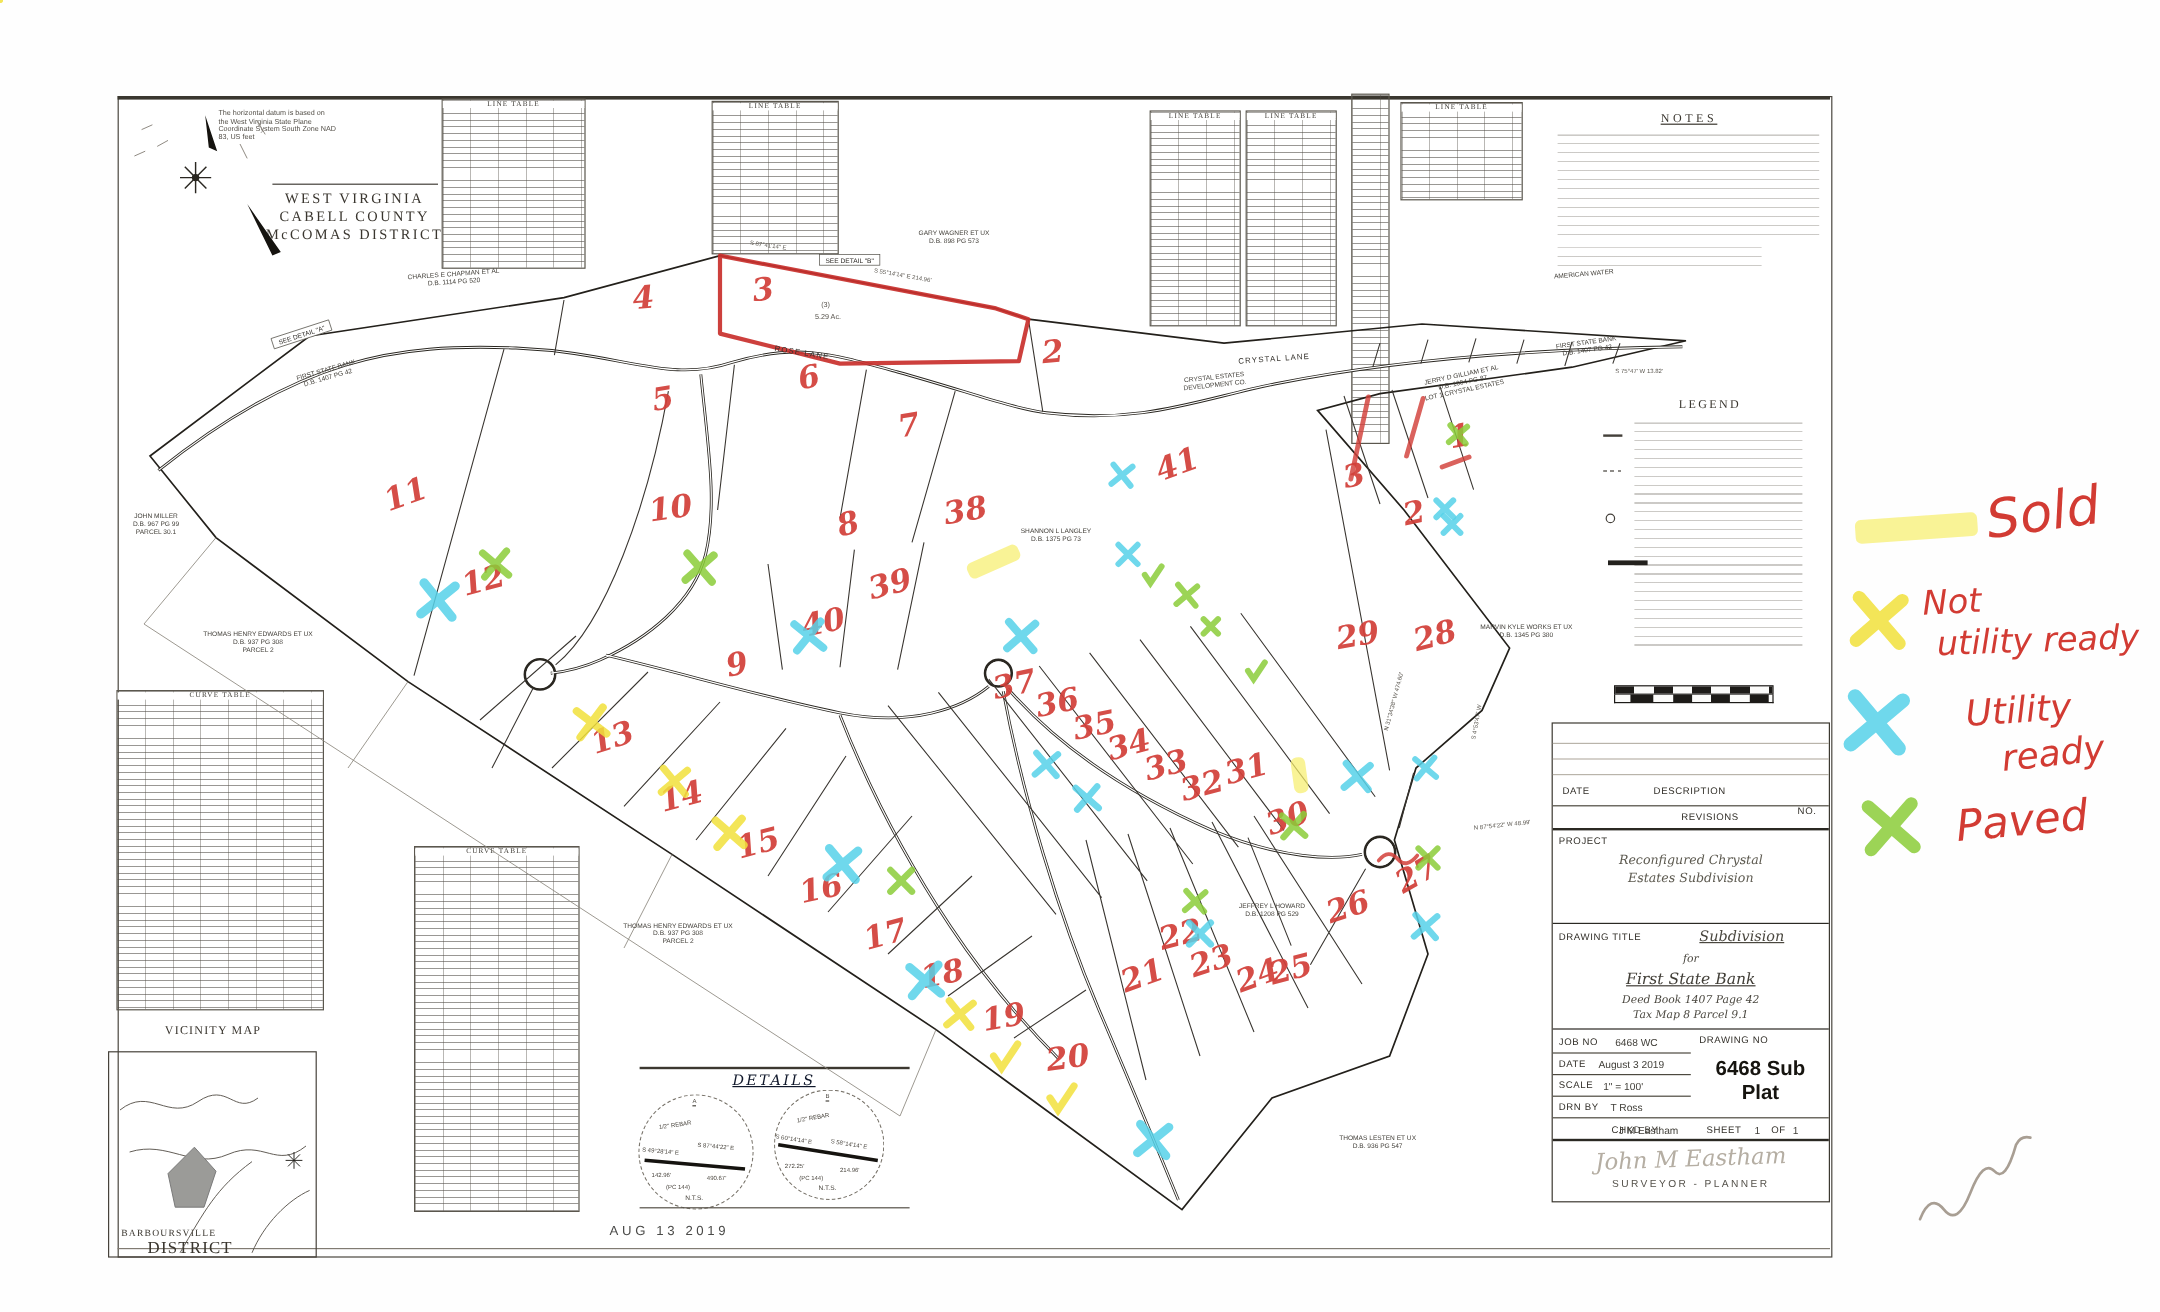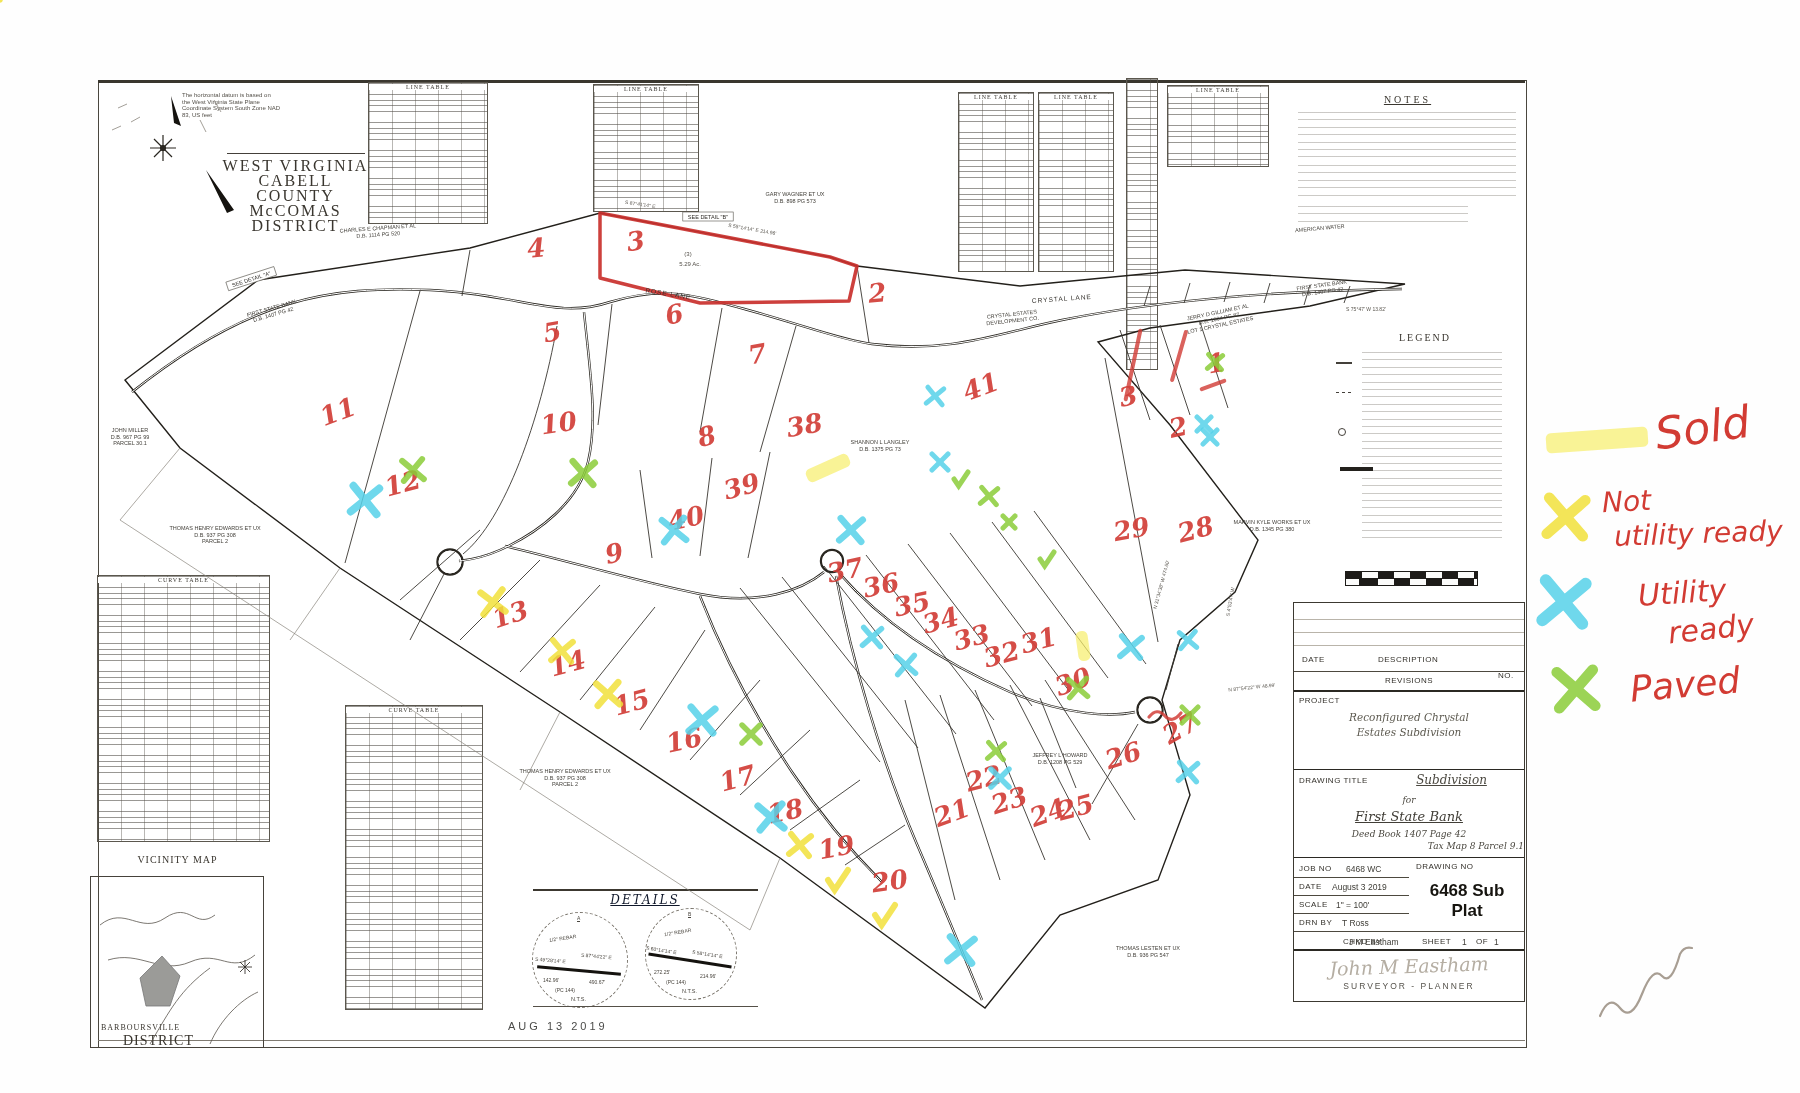--- a/index.html
+++ b/index.html
@@ -51,21 +51,21 @@
   <div class="abs" id="sheet-topline"></div>
   <div class="abs" id="sheet-bottomline"></div>
 
   <div class="abs tiny" style="left:182px;top:92px;width:130px;line-height:6.5px;">
     <div>The horizontal datum is based on</div>
     <div>the West Virginia State Plane</div>
     <div>Coordinate System South Zone NAD</div>
     <div>83, US feet</div>
   </div>
   <div class="abs" style="left:227px;top:153px;width:138px;height:1px;background:#44403a;"></div>
-  <div class="abs h-serif" style="left:218px;top:158px;width:155px;text-align:center;font-size:16px;line-height:15px;letter-spacing:2px;">
+  <div class="abs h-serif" style="left:218px;top:158px;width:155px;text-align:center;font-size:12px;line-height:15px;letter-spacing:2px;">
     <div>WEST VIRGINIA</div>
     <div>CABELL COUNTY</div>
     <div>McCOMAS DISTRICT</div>
   </div>
 
   <div class="abs tblg" style="left:368px;top:82px;width:118px;height:140px;">
       <span class="tcap" style="top:1px;background:#fff;">LINE TABLE</span>
     </div>
   <div class="abs tblg" style="left:593px;top:84px;width:104px;height:126px;">
       <span class="tcap" style="top:1px;background:#fff;">LINE TABLE</span>
@@ -105,32 +105,32 @@
   </div>
 
   <div class="abs" id="tb">
     <div class="rule" style="left:0;top:16px;width:230px;background:#b9b4aa;"></div>
     <div class="rule" style="left:0;top:29px;width:230px;background:#b9b4aa;"></div>
     <div class="rule" style="left:0;top:42px;width:230px;background:#b9b4aa;"></div>
     <span class="lab" style="left:8px;top:52px;">DATE</span>
     <span class="lab" style="left:84px;top:52px;">DESCRIPTION</span>
     <span class="lab" style="left:204px;top:68px;">NO.</span>
     <div class="rule" style="left:0;top:68px;width:230px;"></div>
-    <div class="lab" style="left:0;top:73px;width:230px;text-align:center;">REVISIONS</div>
+    <div class="lab" style="left:16px;top:73px;width:230px;text-align:center;">REVISIONS</div>
     <div class="rule" style="left:0;top:87px;width:230px;height:1.6px;background:#2b2923;"></div>
     <span class="lab" style="left:5px;top:93px;">PROJECT</span>
     <div class="abs hand-typed" style="left:0;top:108px;width:230px;text-align:center;font-size:10.5px;">Reconfigured Chrystal</div>
     <div class="abs hand-typed" style="left:0;top:123px;width:230px;text-align:center;font-size:10.5px;">Estates Subdivision</div>
     <div class="rule" style="left:0;top:166px;width:230px;height:1.4px;background:#2b2923;"></div>
     <span class="lab" style="left:5px;top:173px;">DRAWING TITLE</span>
     <div class="abs hand-typed" style="left:90px;top:170px;width:135px;text-align:center;font-size:12px;text-decoration:underline;color:#4a473f;">Subdivision</div>
     <div class="abs hand-typed" style="left:0;top:192px;width:230px;text-align:center;font-size:9px;color:#4a473f;">for</div>
     <div class="abs hand-typed" style="left:0;top:206px;width:230px;text-align:center;font-size:13px;text-decoration:underline;color:#413e37;">First State Bank</div>
     <div class="abs hand-typed" style="left:0;top:226px;width:230px;text-align:center;font-size:9px;color:#4a473f;">Deed Book 1407  Page 42</div>
-    <div class="abs hand-typed" style="left:0;top:238px;width:230px;text-align:right;font-size:9px;color:#4a473f;">Tax Map 8  Parcel 9.1</div>
+    <div class="abs hand-typed" style="left:0;top:238px;width:230px;text-align:center;font-size:9px;color:#4a473f;">Tax Map 8  Parcel 9.1</div>
     <div class="rule" style="left:0;top:254px;width:230px;height:1.4px;background:#2b2923;"></div>
     <span class="lab" style="left:5px;top:261px;">JOB NO</span>
     <span class="val" style="left:52px;top:261px;">6468 WC</span>
     <span class="lab" style="left:122px;top:259px;">DRAWING NO</span>
     <div class="abs" style="left:118px;top:278px;width:110px;text-align:center;font-size:17px;font-weight:bold;color:#16140f;">6468 Sub Plat</div>
     <div class="rule" style="left:0;top:274px;width:115px;"></div>
     <span class="lab" style="left:5px;top:279px;">DATE</span>
     <span class="val" style="left:38px;top:279px;">August 3  2019</span>
     <div class="rule" style="left:0;top:292px;width:115px;"></div>
     <span class="lab" style="left:5px;top:297px;">SCALE</span>

